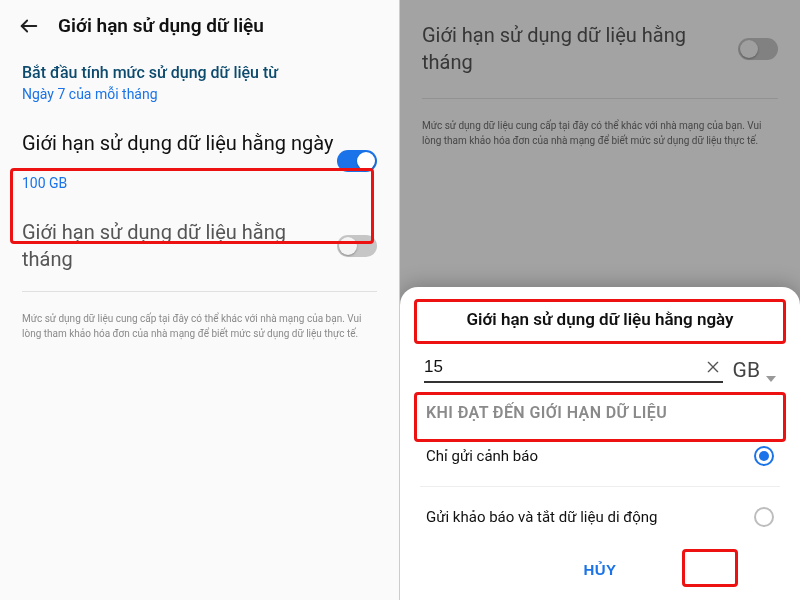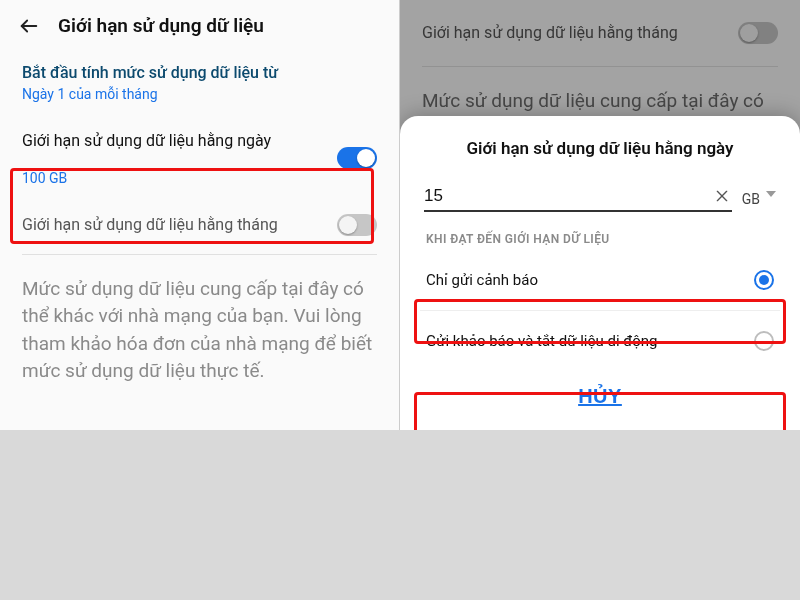--- a/index.html
+++ b/index.html
@@ -1,85 +1,85 @@
 <!DOCTYPE html>
 <html><head>
 <meta charset="utf-8">
 <style>
   * { box-sizing: border-box; margin: 0; padding: 0; }
   html, body { width: 800px; height: 600px; font-family: -apple-system, Roboto, "Segoe UI", Arial, sans-serif; }
   body { display: flex; background: #d9d9d9; }
-  .pane { width: 400px; height: 430px; background: #fafafa; position: relative; overflow: hidden; }
+  .pane { width: 400px; height: 600px; background: #fafafa; position: relative; overflow: hidden; }
   .pane.left { border-right: 1px solid #ccc; }
   
   .header { display: flex; align-items: center; padding: 14px 18px 12px 18px; gap: 18px; }
   .back-icon { width: 22px; height: 22px; display: flex; align-items: center; justify-content: center; cursor: pointer; }
   .back-icon svg { width: 22px; height: 22px; }
   .header-title { font-size: 19px; font-weight: 600; color: #111; }
   .section { padding: 14px 22px; }
   .label-primary { font-size: 16px; color: #0c4a6e; font-weight: 500; }
   .label-sub { font-size: 14px; color: #1a73e8; margin-top: 4px; }
   .row { display: flex; align-items: center; padding: 14px 22px; }
   .row .texts { flex: 1; }
-  .row .row-title { font-size: 16px; color: #111; line-height: 1.35; }
+  .row .row-title { font-size: 20px; color: #111; line-height: 1.35; }
   .row .row-sub { font-size: 14px; color: #1a73e8; margin-top: 18px; }
   .row.off .row-title { color: #555; }
   .toggle { width: 40px; height: 22px; border-radius: 11px; background: #c6c6c6; position: relative; flex-shrink: 0; }
   .toggle .knob { position: absolute; width: 18px; height: 18px; border-radius: 50%; background: #f4f4f4; top: 2px; left: 2px; box-shadow: 0 1px 2px rgba(0,0,0,.3); }
   .toggle.on { background: #1a73e8; }
   .toggle.on .knob { left: 20px; background: #fff; }
   .divider { height: 1px; background: #e0e0e0; margin: 4px 22px; }
-  .disclaimer { font-size: 19px; color: #8a8a8a; line-height: 1.45; padding: 16px 22px; }
+  .disclaimer { font-size: 10px; color: #8a8a8a; line-height: 1.45; padding: 16px 22px; }
   
   .hl { position: absolute; border: 3px solid #e11; border-radius: 4px; pointer-events: none; }
   
   .pane.right { background: #fafafa; }
   .scrim { position: absolute; inset: 0; background: rgba(0,0,0,.35); }
   .dimmed { position: absolute; top: 0; left: 0; right: 0; padding: 0; }
   .dimmed .row { padding: 18px 22px; }
   .dimmed .row-title { color: #333; }
   .dimmed .disclaimer { color: #6d6d6d; }
   
   .sheet { position: absolute; left: 0; right: 0; bottom: 0; background: #fff; border-top-left-radius: 18px; border-top-right-radius: 18px; box-shadow: 0 -2px 20px rgba(0,0,0,.25); padding: 22px 20px 10px 20px; }
   .sheet-title { text-align: center; font-size: 17px; font-weight: 600; color: #111; margin-bottom: 28px; }
   .input-row { display: flex; align-items: center; gap: 10px; margin-bottom: 20px; padding: 0 4px; }
   .input-wrap { flex: 1; display: flex; align-items: center; border-bottom: 2px solid #333; padding-bottom: 4px; }
   .input-val { flex: 1; font-size: 17px; color: #111; border: none; outline: none; background: transparent; }
   .clear-x { width: 20px; height: 20px; color: #555; cursor: pointer; display: flex; align-items: center; justify-content: center; }
-  .unit { font-size: 14px; color: #444; display: flex; align-items: flex-start; gap: 6px; }
+  .unit { font-size: 21px; color: #444; display: flex; align-items: flex-end; gap: 6px; }
   .caret { width: 0; height: 0; border-left: 5px solid transparent; border-right: 5px solid transparent; border-top: 6px solid #999; }
-  .caption { font-size: 12px; letter-spacing: .4px; color: #8a8a8a; font-weight: 600; margin: 6px 6px 10px 6px; }
+  .caption { font-size: 16px; letter-spacing: .4px; color: #8a8a8a; font-weight: 600; margin: 6px 6px 10px 6px; }
   .opt { display: flex; align-items: center; padding: 14px 6px; cursor: pointer; }
   .opt-label { flex: 1; font-size: 15px; color: #111; }
   .radio { width: 20px; height: 20px; border: 2px solid #bdbdbd; border-radius: 50%; position: relative; flex-shrink: 0; }
   .radio.sel { border-color: #1a73e8; }
   .radio.sel::after { content: ""; position: absolute; inset: 3px; background: #1a73e8; border-radius: 50%; }
   .sheet-divider { height: 1px; background: #eee; margin: 6px 0; }
   .sheet-actions { display: flex; margin-top: 8px; }
-  .sheet-actions button { flex: 1; background: none; border: none; font-size: 20px; font-weight: 700; letter-spacing: .5px; padding: 12px 0; cursor: pointer; text-decoration: underline; }
+  .sheet-actions button { flex: 1; background: none; border: none; font-size: 15px; font-weight: 700; letter-spacing: .5px; padding: 12px 0; cursor: pointer; }
   .btn-cancel { color: #1a73e8; }
   .btn-ok { color: #1a73e8; }
 </style>
 </head>
 <body>
 
 <div class="pane left">
   <div class="header">
     <span class="back-icon">
       <svg viewBox="0 0 24 24" fill="none" stroke="#222" stroke-width="2" stroke-linecap="round" stroke-linejoin="round">
           <line x1="20" y1="12" x2="4" y2="12"></line>
           <polyline points="10 18 4 12 10 6"></polyline>
         </svg>
     </span>
     <span class="header-title">Giới hạn sử dụng dữ liệu</span>
   </div>
 
   <div class="section">
     <div class="label-primary">Bắt đầu tính mức sử dụng dữ liệu từ</div>
-    <div class="label-sub">Ngày 1 của mỗi tháng</div>
+    <div class="label-sub">Ngày 7 của mỗi tháng</div>
   </div>
 
   <div class="row">
     <div class="texts">
       <div class="row-title">Giới hạn sử dụng dữ liệu hằng ngày</div>
       <div class="row-sub">100 GB</div>
     </div>
     <div class="toggle on">
         <div class="knob"></div>
       </div>

